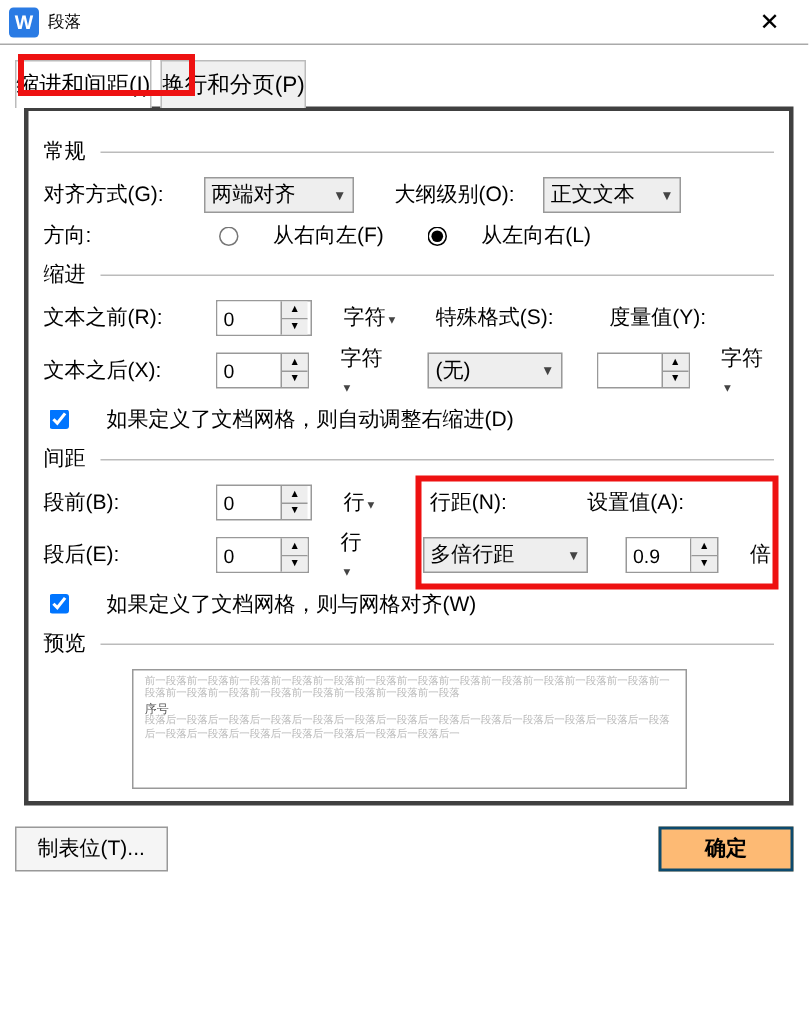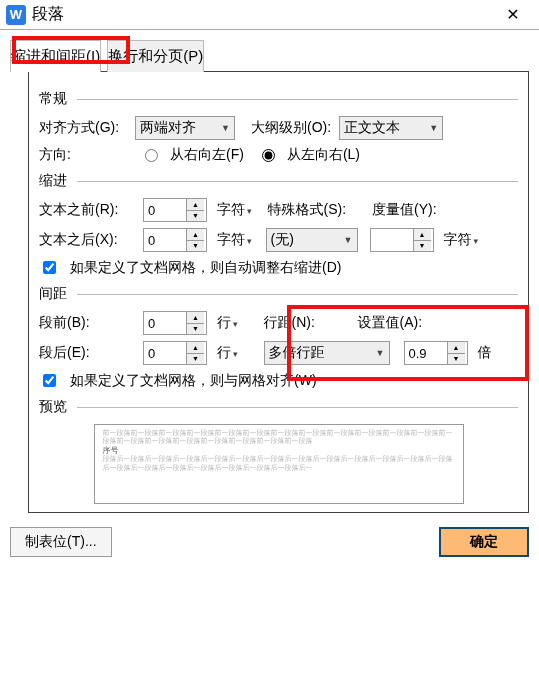--- a/index.html
+++ b/index.html
@@ -22,21 +22,21 @@
     position: relative;
   }
   .titlebar .app-icon {
     width: 20px; height: 20px;
     background: #2a7be4;
     border-radius: 3px;
     display: flex; align-items: center; justify-content: center;
     color: #fff; font-weight: bold; font-size: 13px;
     margin-right: 6px;
   }
-  .titlebar .title { flex: 1; font-size: 16px; }
+  .titlebar .title { flex: 1; font-size: 11px; }
   .titlebar .close {
     width: 40px; height: 30px;
     display: flex; align-items: center; justify-content: center;
     font-size: 16px;
     cursor: pointer;
   }
   .tabs {
     display: flex;
     padding: 10px 10px 0 10px;
     gap: 6px;
@@ -53,42 +53,42 @@
   .tab.active { background: #fff; position: relative; z-index: 2; }
   .tab-highlight {
     border: 4px solid #e11;
     position: absolute;
     left: 12px; top: 6px;
     padding: 4px 12px;
     pointer-events: none;
     z-index: 3;
   }
   .body {
-    border: 1px solid #404040;
-    margin: 0 10px 8px 28px;
+    border: 3px solid #404040;
+    margin: 0 10px 8px 16px;
     padding: 10px 10px 8px 10px;
     margin-top: -1px;
   }
   .section-label {
     padding: 2px 0;
     font-size: 14px;
     position: relative;
     margin-top: 6px;
   }
   .section-label::after {
     content: "";
     position: absolute;
     left: 38px; right: 0; top: 50%;
     border-top: 1px solid #bbb;
   }
   .row {
     display: flex;
     align-items: center;
     margin: 6px 0;
-    gap: 8px;
+    gap: 19px;
   }
   .lbl { min-width: 88px; }
   .spinner {
     display: flex;
     height: 24px;
     border: 1px solid #999;
     width: 64px;
   }
   .spinner input {
     border: none; width: 42px; padding-left: 4px; font-size: 13px;
@@ -158,21 +158,21 @@
 <div class="body">
 
   <div class="section-label">常规</div>
   <div class="row">
     <span class="lbl">对齐方式(G):</span>
     <div style="display:flex;align-items:center;border:1px solid #999;height:24px;background:#eee;width:100px;padding:0 4px;justify-content:space-between">
       <span>两端对齐</span>
         <span class="dropdown-arrow">▼</span>
     </div>
     <span style="margin-left:8px">大纲级别(O):</span>
-    <div style="display:flex;align-items:center;border:1px solid #999;height:24px;background:#eee;width:104px;padding:0 4px;justify-content:space-between">
+    <div style="display:flex;align-items:center;border:1px solid #999;height:24px;background:#eee;width:92px;padding:0 4px;justify-content:space-between">
       <span>正文文本</span>
         <span class="dropdown-arrow">▼</span>
     </div>
   </div>
   <div class="row radio-row">
     <span class="lbl">方向:</span>
     <input type="radio" name="dir" style="">
     <span>从右向左(F)</span>
     <input type="radio" name="dir" checked="" style="accent-color: rgb(0, 0, 0);">
     <span>从左向右(L)</span>

